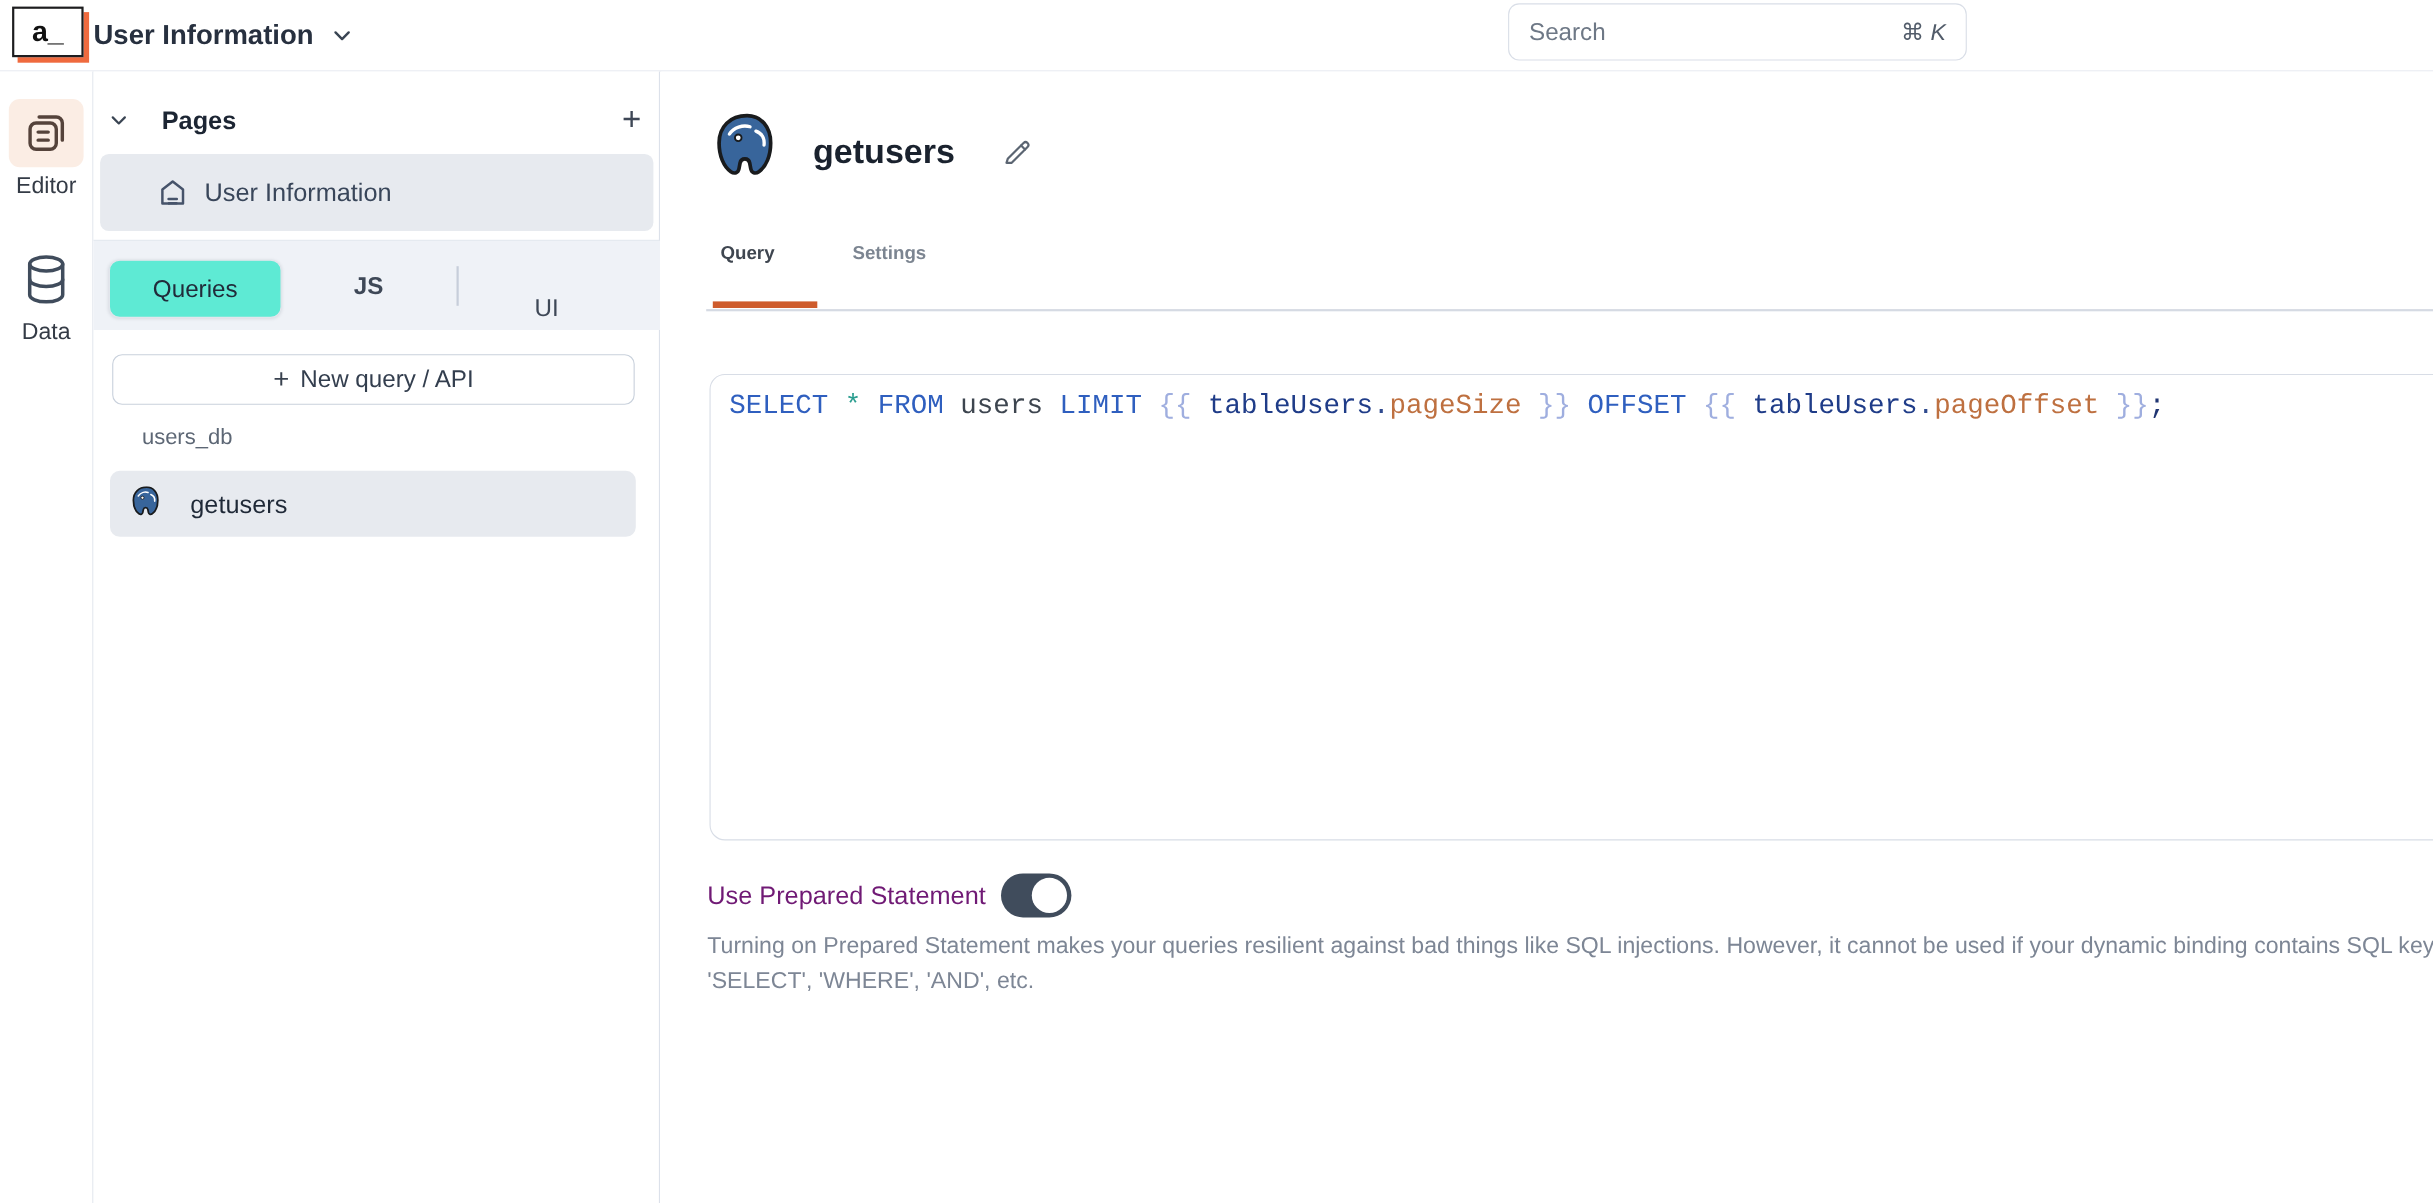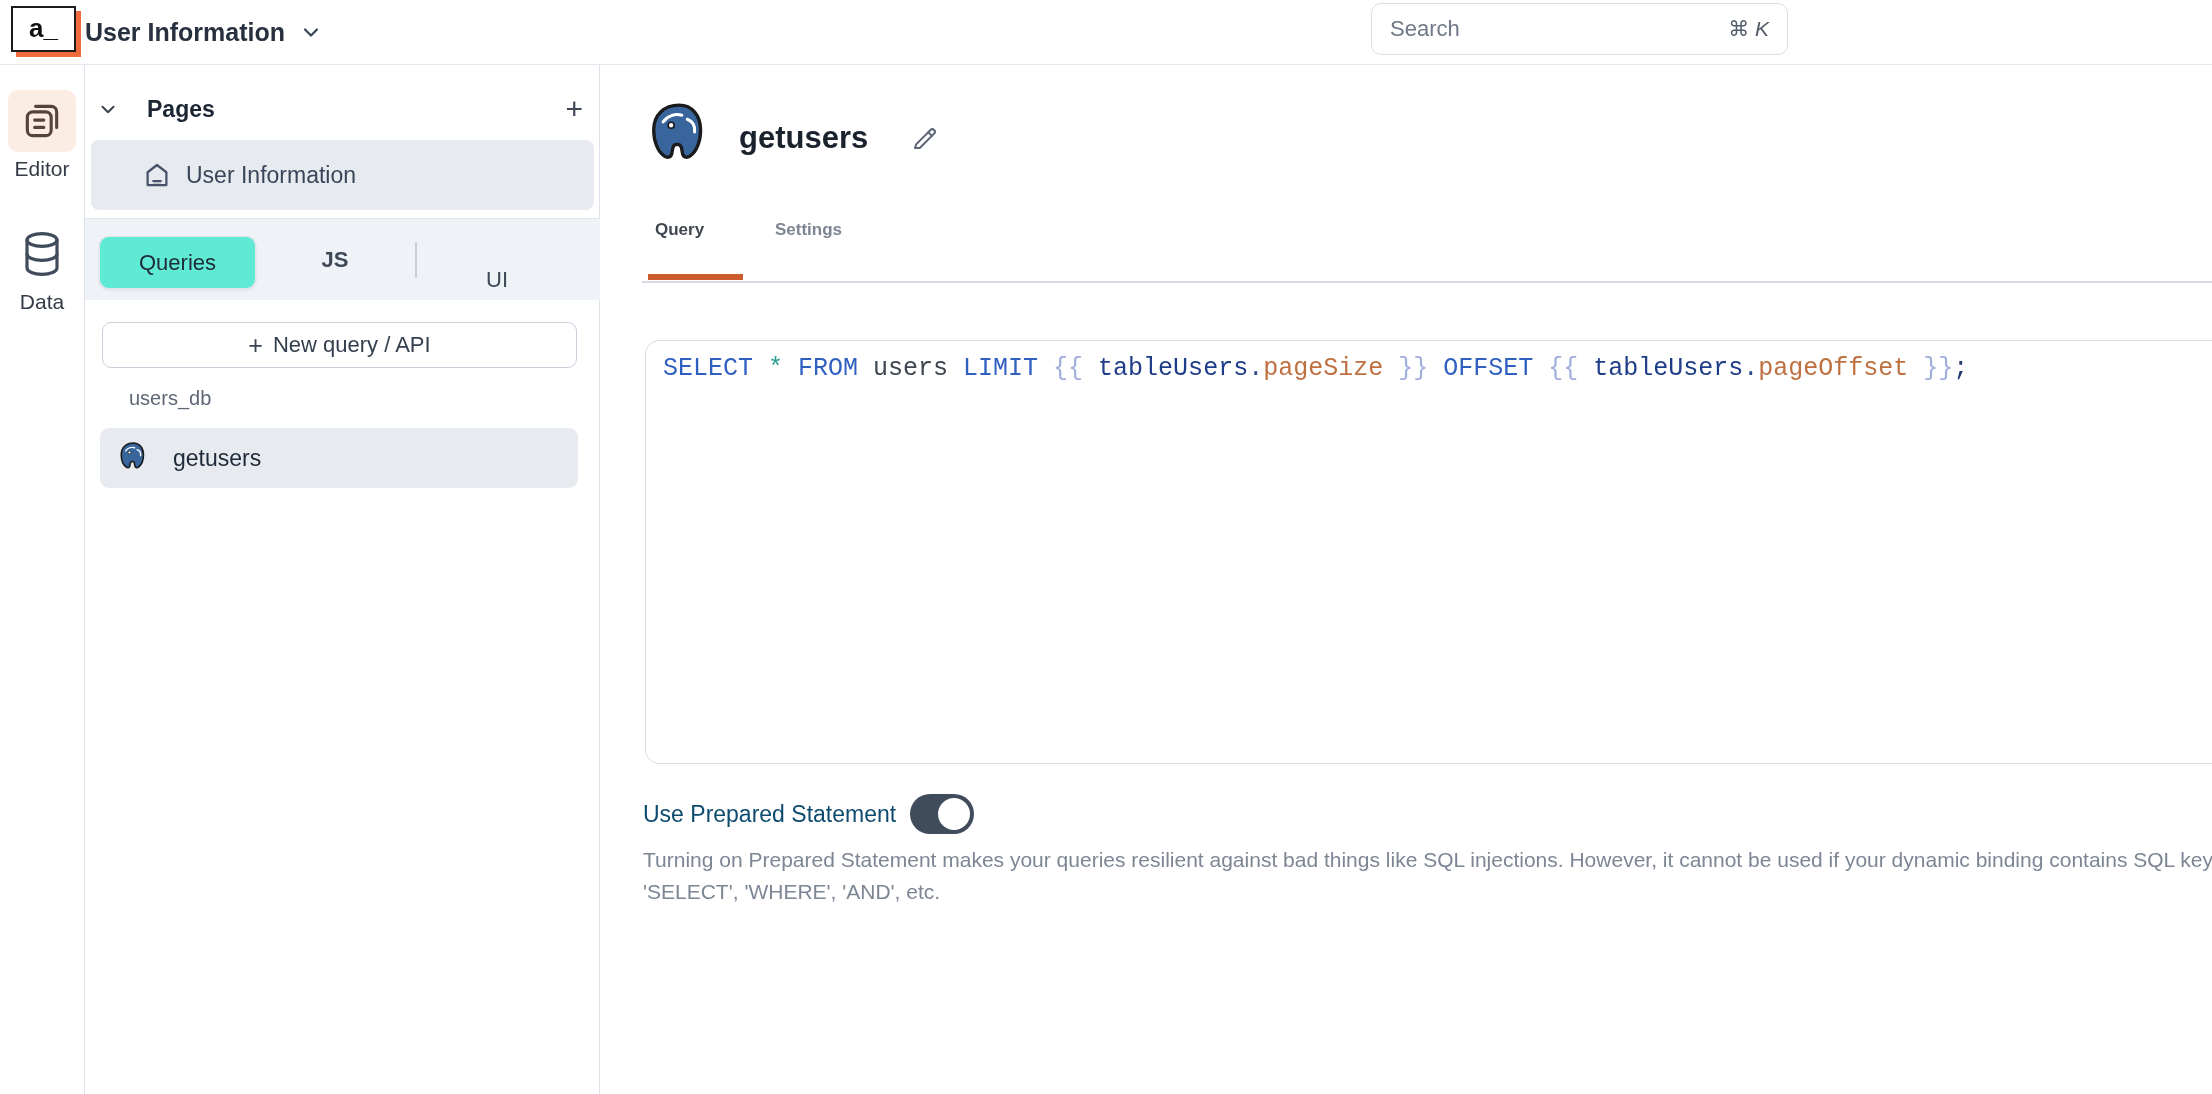--- a/index.html
+++ b/index.html
@@ -75,21 +75,21 @@
   .mtab-settings { left:174px; color:#7c8591; }
   .tab-underline { position:absolute; left:47px; top:209px; width:95px; height:6px; background:#ce5b2c; }
   .tab-baseline { position:absolute; left:41px; top:216px; width:1600px; height:2px; background:#d5dae3; }
 
   .code-box { position:absolute; left:44px; top:275px; width:1600px; height:424px; background:#fff;
               border:1.5px solid #d8dde6; border-radius:14px; padding:11px 0 0 17px; cursor:text; }
   .code-line { font-family:"Liberation Mono","DejaVu Sans Mono",monospace; font-size:25px;
                line-height:34px; white-space:pre; }
 
   .ps-row { position:absolute; left:42px; top:729px; display:flex; align-items:center; gap:14px; }
-  .ps-label { font-size:23px; color:#0c4a6e; }
+  .ps-label { font-size:23px; color:#701a75; }
   .toggle { position:relative; width:64px; height:40px; border-radius:20px; background:#404c5c; cursor:pointer; }
   .toggle .knob { position:absolute; right:4px; top:4px; width:32px; height:32px;
                   border-radius:50%; background:#fff; }
   .ps-help { position:absolute; left:42px; top:779px; font-size:21px; line-height:32px;
              color:#7d8695; white-space:nowrap; }
 </style>
 </head>
 <body>
 
 <div class="topbar">

